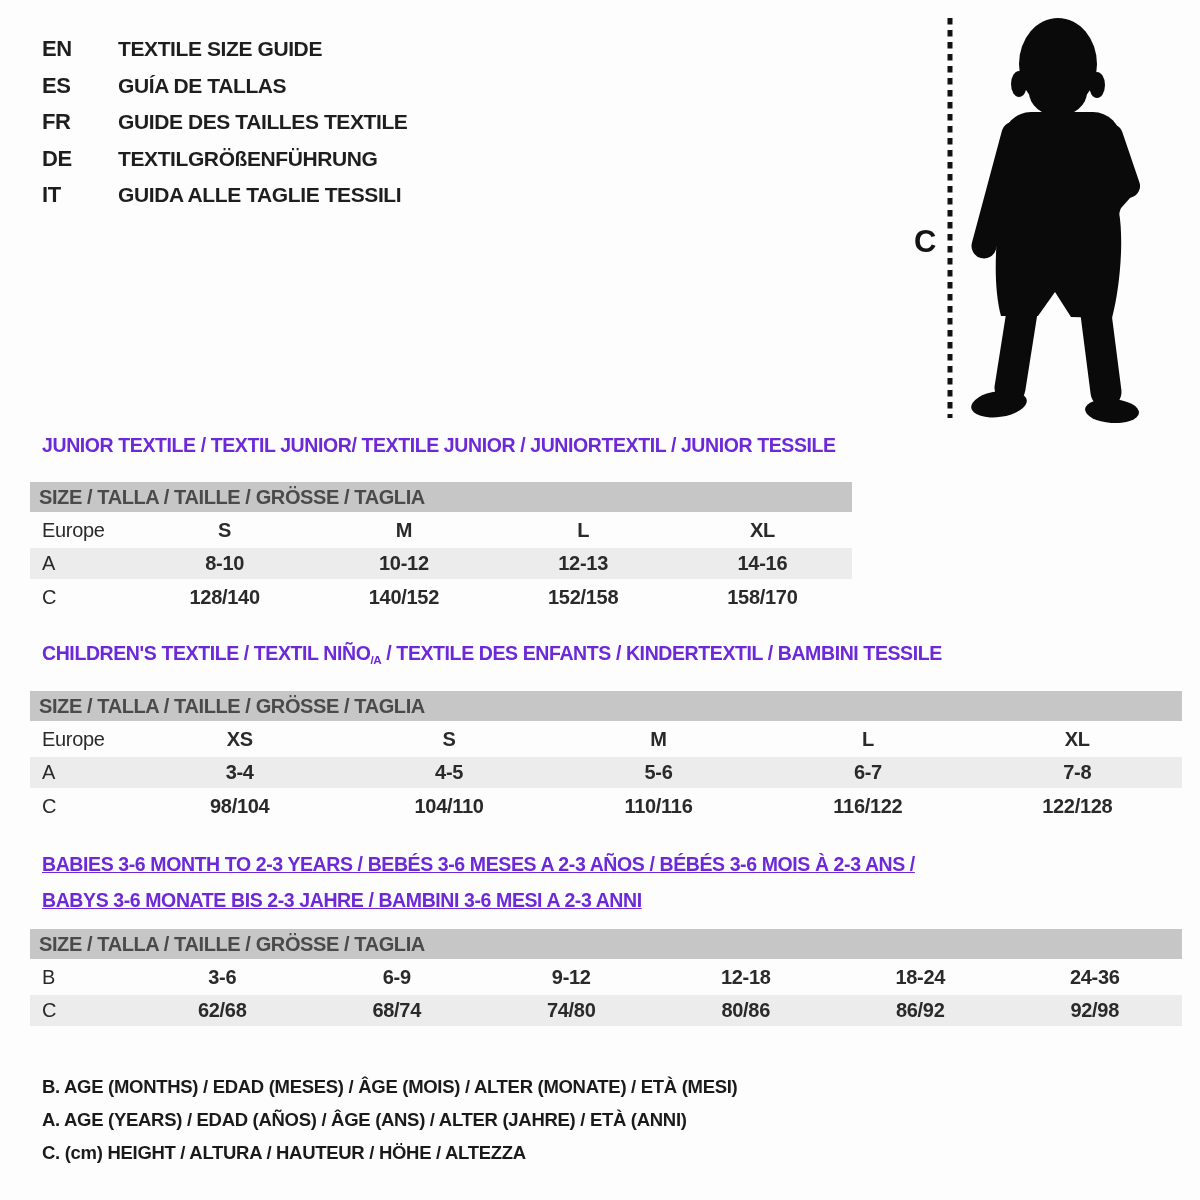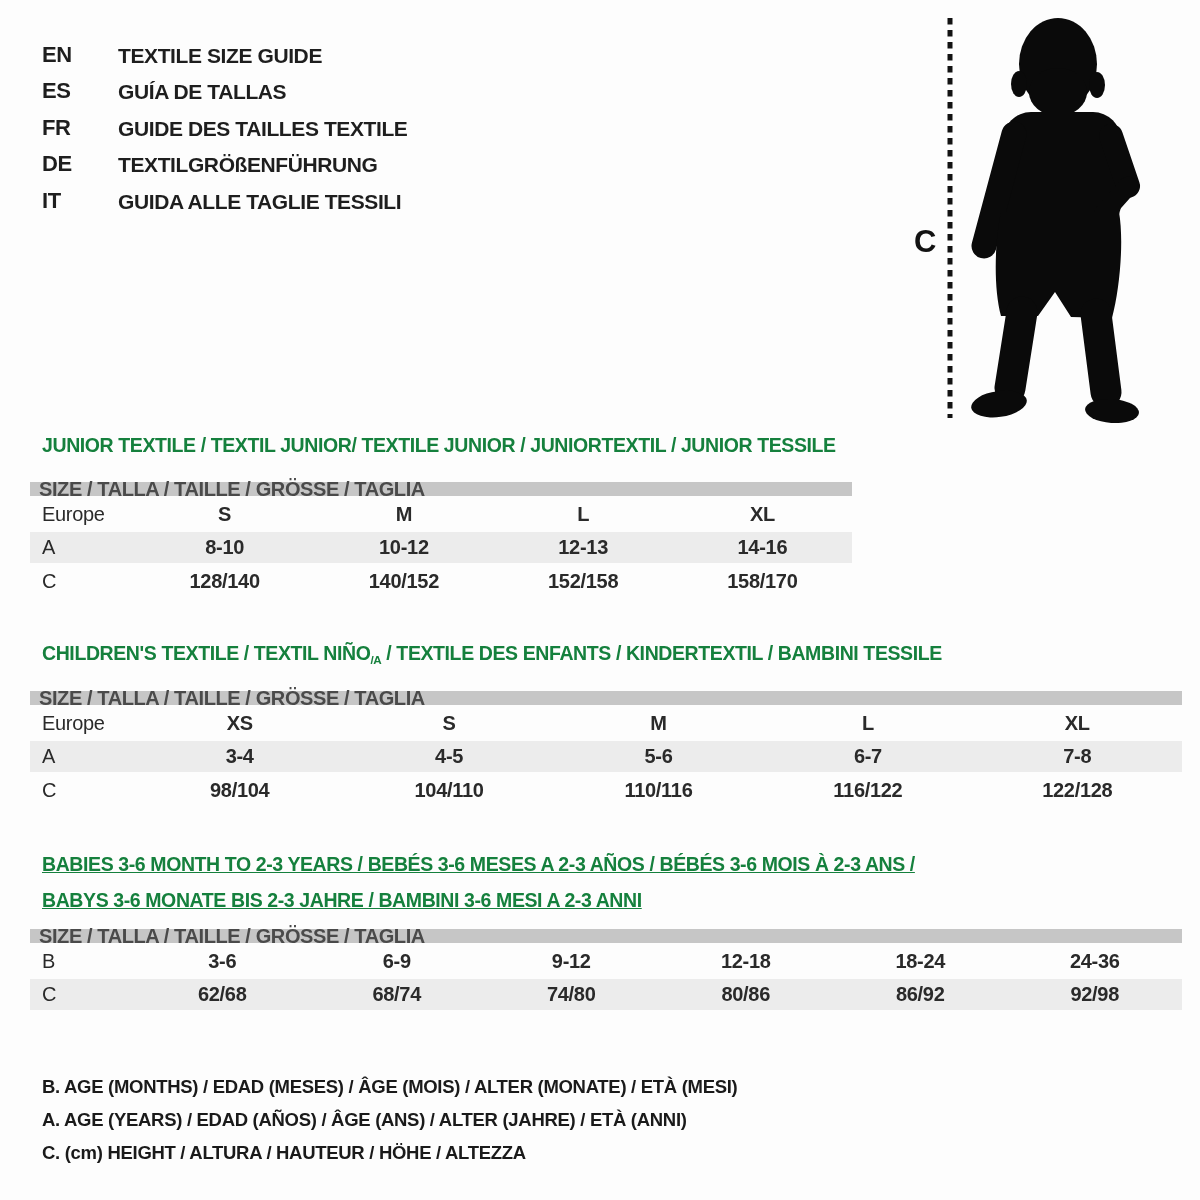--- a/index.html
+++ b/index.html
@@ -7,41 +7,41 @@
     width:1200px;height:1200px;position:relative;
     background:#fdfdfd;
     font-family:"Liberation Sans","DejaVu Sans",sans-serif;
     color:#1e1e1e;
     -webkit-font-smoothing:antialiased;
   }
   .abs{position:absolute;}
 
   
   .lang-block{left:42px;top:31px;}
-  .lang-row{display:flex;height:36.5px;align-items:flex-end;}
+  .lang-row{display:flex;height:36.5px;align-items:center;}
   .lang-code{width:76px;font-size:22px;font-weight:bold;letter-spacing:-0.4px;}
   .lang-title{font-size:21px;font-weight:bold;letter-spacing:-0.4px;}
 
   
   .figure{left:900px;top:0;width:300px;height:430px;}
   .figure svg{display:block;width:300px;height:430px;}
   .measure-label{font:bold 31px "Liberation Sans","DejaVu Sans",sans-serif;fill:#121212;}
 
   
   .sec-heading{
-    left:42px;font-size:19.5px;font-weight:bold;letter-spacing:-0.4px;color:#15803d;
+    left:42px;font-size:19.5px;font-weight:bold;letter-spacing:-0.4px;color:#6d28d9;
     white-space:nowrap;
   }
   .sec-heading .sub{font-size:0.6em;vertical-align:-0.3em;}
   .heading-2line{line-height:36px;}
 
   
   .size-table{left:30px;}
   .band{
-    height:14px;display:flex;align-items:center;padding-left:9px;
+    height:30px;display:flex;align-items:center;padding-left:9px;
     background:#c6c6c6;margin-bottom:2px;text-align:right;
   }
   .band span{font-size:20px;font-weight:bold;letter-spacing:-0.4px;color:#4a4a4a;}
   .trow{display:grid;align-items:center;height:32px;}
   .trow.shaded{background:#ececec;margin:2px 0;height:31px;}
   .cols4{grid-template-columns:105px repeat(4,1fr);}
   .cols5{grid-template-columns:105px repeat(5,1fr);}
   .cols6{grid-template-columns:105px repeat(6,1fr);}
   .lbl{padding-left:12px;font-size:20px;font-weight:normal;letter-spacing:-0.3px;color:#2a2a2a;}
   .val{text-align:center;font-size:20px;font-weight:bold;letter-spacing:-0.3px;color:#2a2a2a;}

